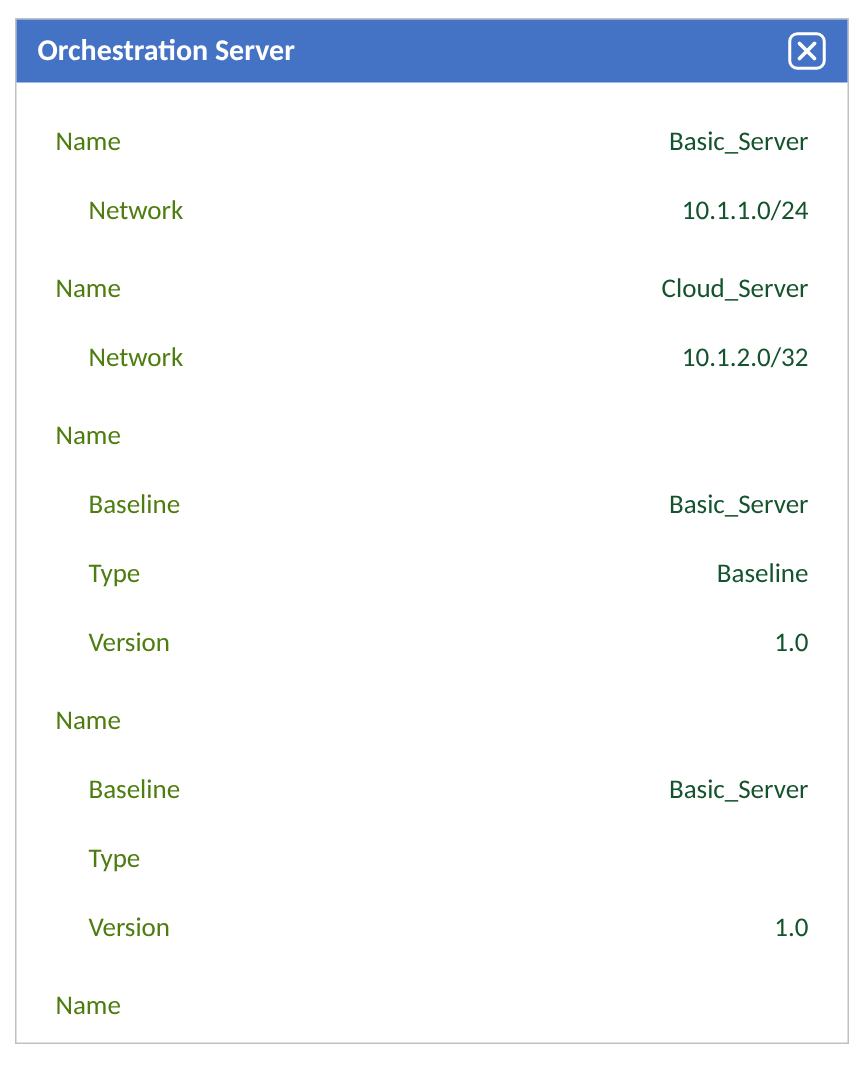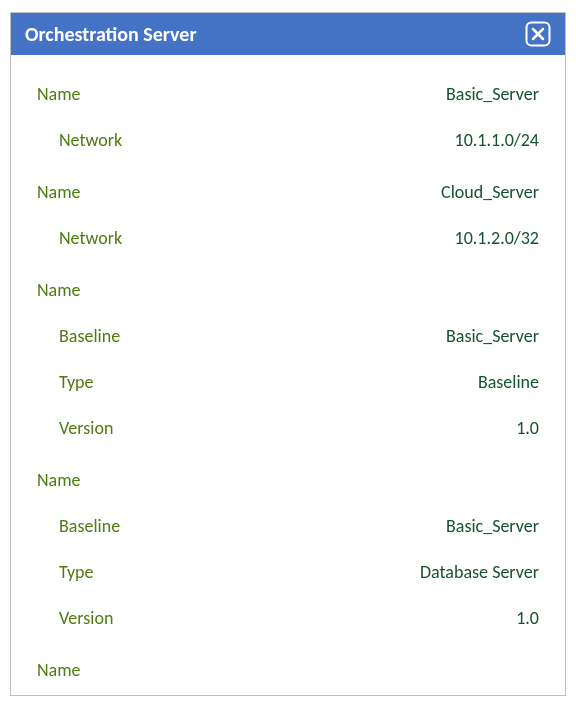--- a/index.html
+++ b/index.html
@@ -124,21 +124,20 @@
 
     <div class="row row-name">
       <span class="label">Name</span>
     </div>
     <div class="row sub">
       <span class="label">Baseline</span>
       <span class="value">Basic_Server</span>
     </div>
     <div class="row sub">
       <span class="label">Type</span>
-      <span class="value">Database Server</span>
     </div>
     <div class="row sub">
       <span class="label">Version</span>
       <span class="value">1.0</span>
     </div>
 
     <div class="row row-name">
       <span class="label">Name</span>
     </div>
 

